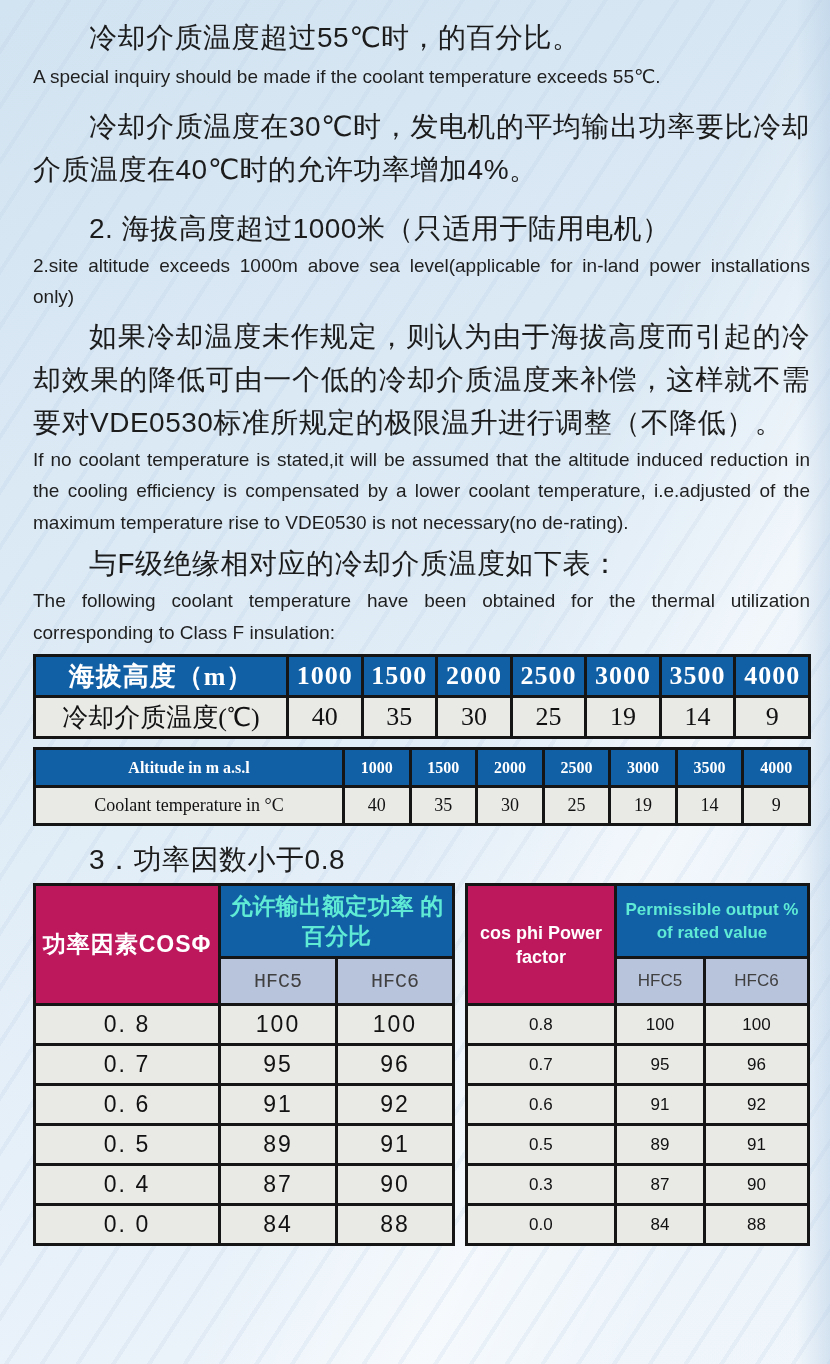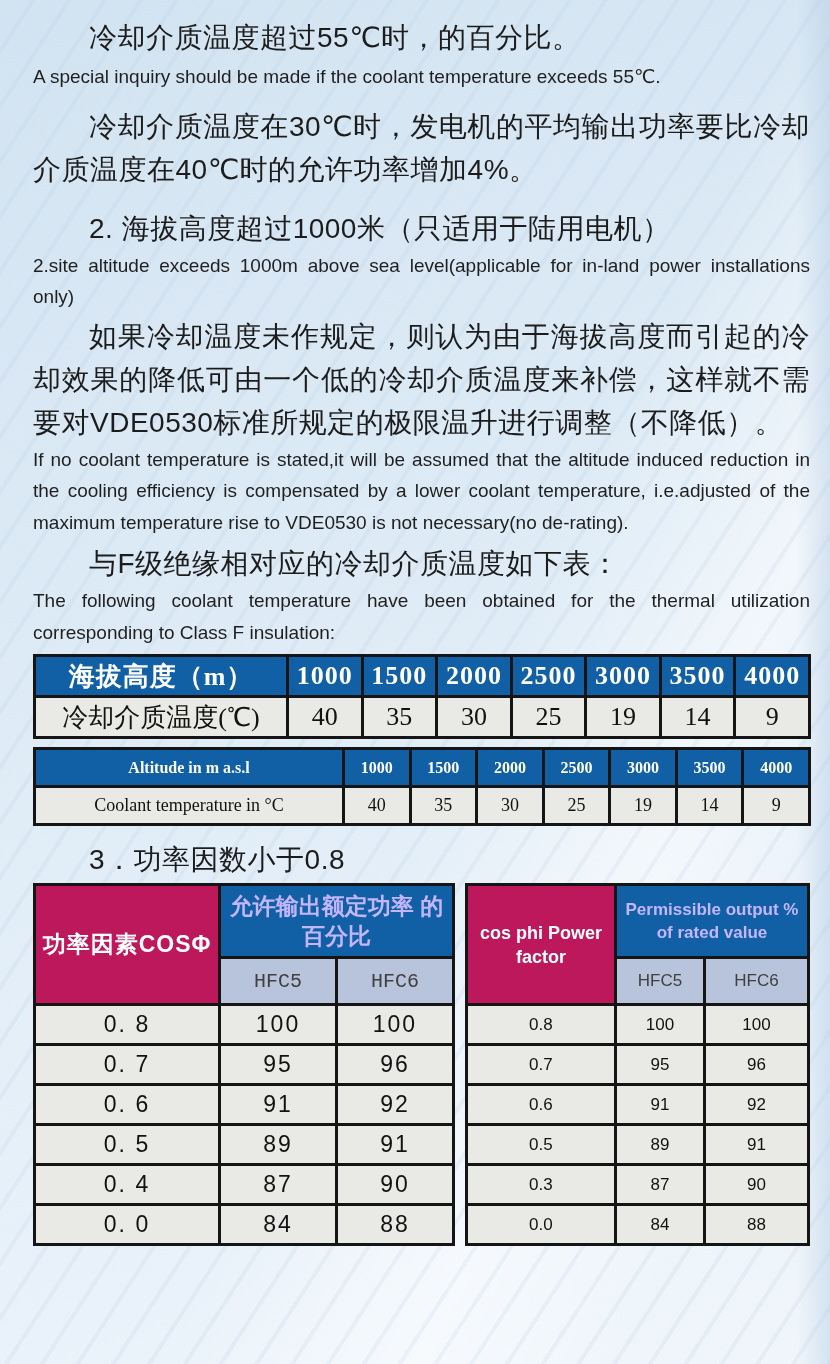--- a/index.html
+++ b/index.html
@@ -40,21 +40,21 @@
   .alt-zh .lbl{width:250px;}
   .alt-en{margin-top:8px;}
   .alt-en thead th{font-size:16px;height:35px;}
   .alt-en tbody td{font-size:18px;height:35px;}
   .alt-en .lbl{width:306px;}
 
   
   .pf-wrap{display:flex;gap:10px;margin-top:2px;}
   .pf-table th,.pf-table td{border:3px solid #151515;text-align:center;vertical-align:middle;padding:0;}
   .pf-table .c1{background:#be185d;color:#fff;font-weight:bold;}
-  .pf-table .grp{background:#1160a6;color:#c4b5fd;font-weight:bold;height:70px;}
+  .pf-table .grp{background:#1160a6;color:#5eead4;font-weight:bold;height:70px;}
   .pf-table .sub{background:#b8c3dc;color:#404040;font-weight:normal;height:44px;}
   .pf-table tbody td{background:#e9e9e6;color:#121212;height:37px;}
   .pf-zh{width:428px;table-layout:fixed;}
   .pf-zh .c1{font-size:23px;width:182px;letter-spacing:1px;}
   .pf-zh .grp{font-size:23px;line-height:30px;}
   .pf-zh .sub{font-size:20px;font-family:"Liberation Mono","DejaVu Sans Mono",monospace;}
   .pf-zh tbody td{font-size:23px;letter-spacing:2px;}
   .pf-zh col.v1{width:117px;}
   .pf-en{width:350px;table-layout:fixed;}
   .pf-en .c1{font-size:18px;width:146px;line-height:24px;}

